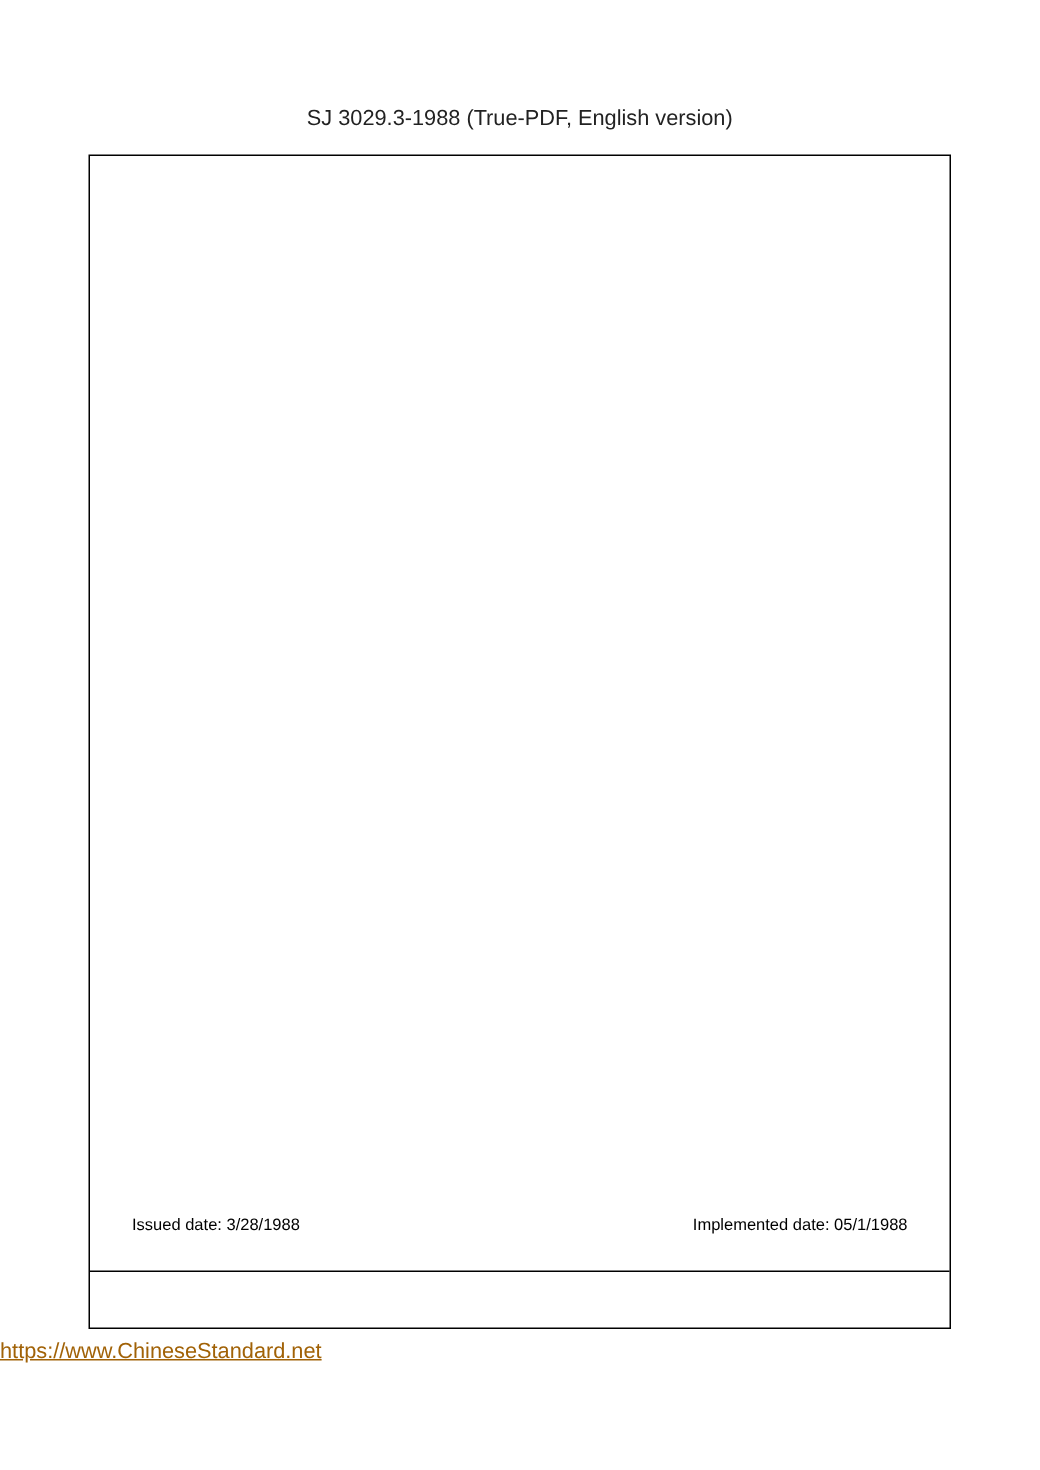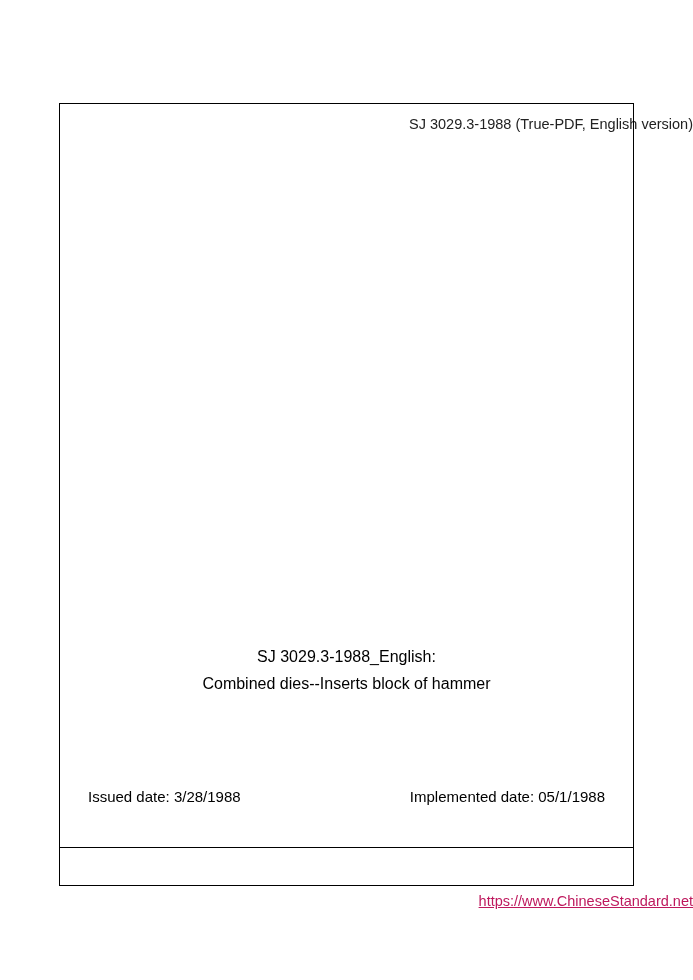--- a/index.html
+++ b/index.html
@@ -19,24 +19,23 @@
     width: 693px;
     height: 980px;
     position: relative;
     box-sizing: border-box;
   }
   .header-line {
     position: absolute;
     top: 71px;
     left: 0;
     width: 693px;
-    text-align: right;
+    text-align: center;
     font-size: 14.5px;
     color: #222;
-    margin-top: 45px;
   }
   .frame {
     position: absolute;
     left: 59px;
     top: 103px;
     width: 575px;
     height: 783px;
     border: 1.5px solid #000;
     box-sizing: border-box;
   }
@@ -109,63 +108,59 @@
     text-align: center;
     font-size: 16px;
     line-height: 27px;
   }
   .doc-title-en .line2 {
     display: block;
   }
   .dates {
     position: absolute;
     left: 0;
-    bottom: 42px;
+    bottom: 24px;
     width: 100%;
     box-sizing: border-box;
     padding: 0 28px;
     display: flex;
     justify-content: space-between;
-    font-size: 15px;
+    font-size: 11px;
   }
   .bottom-bar {
     position: absolute;
     left: 0;
     top: 743px;
     width: 100%;
     height: 40px;
     border-top: 1.5px solid #000;
     box-sizing: border-box;
   }
   .footer-link {
     position: absolute;
     top: 893px;
     left: 0;
     width: 693px;
-    text-align: right;
+    text-align: left;
     font-size: 14.5px;
-    color: #be185d;
+    color: #a16207;
     text-decoration: underline;
   }
 </style>
 </head>
 <body>
 
 <div class="page">
 
   <div class="header-line">SJ 3029.3-1988 (True-PDF, English version)</div>
 
   <div class="frame">
 
 
     <div class="lower-box">
-      <div class="doc-title-en">
-        <span class="line1">SJ 3029.3-1988_English:</span>
-        <span class="line2">Combined dies--Inserts block of hammer</span>
-      </div>
       <div class="dates">
         <span>Issued date: 3/28/1988</span>
         <span>Implemented date: 05/1/1988</span>
       </div>
     </div>
 
     <div class="bottom-bar"></div>
 
   </div>
 

